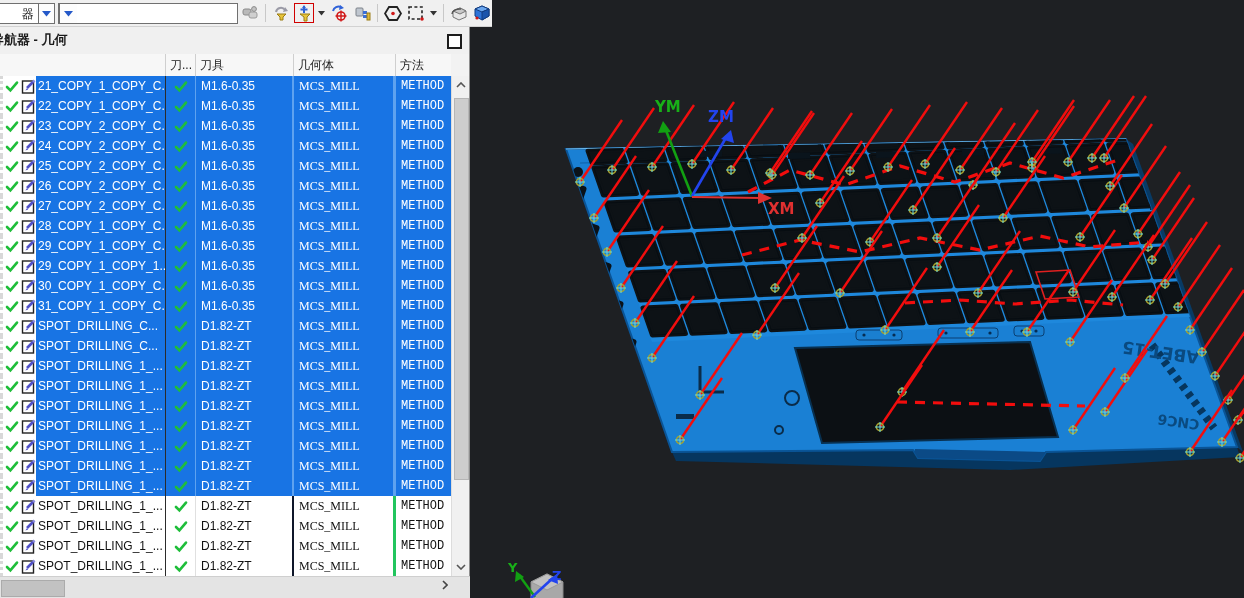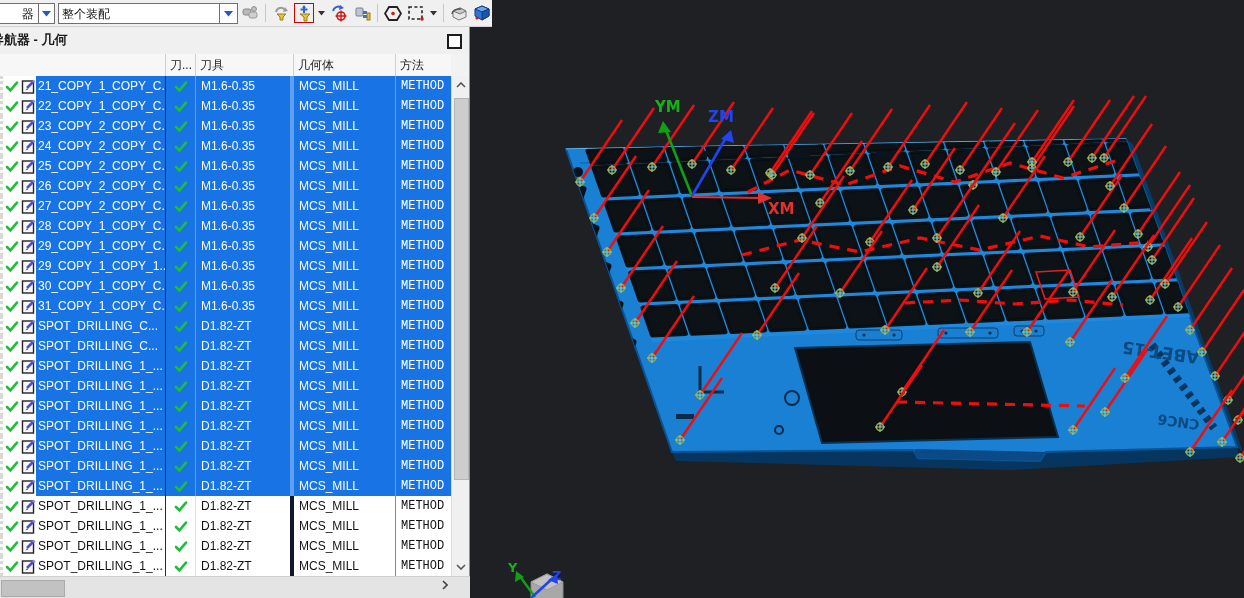--- a/index.html
+++ b/index.html
@@ -29,22 +29,22 @@
   #grid-header{position:absolute;left:0;top:28px;height:22px;width:452px;background:#f7f7f7;
         border-bottom:1px solid #bdbdbd;display:flex;font-size:12px;color:#222;}
   #grid-header .hc{box-sizing:border-box;border-right:1px solid #cfcfcf;padding:3px 0 0 4px;white-space:nowrap;overflow:hidden;}
   #hdr-fill{position:absolute;right:0;top:28px;width:18px;height:22px;background:#f2f2f2;border-bottom:1px solid #bdbdbd;}
   #rows{position:absolute;left:0;top:50px;width:452px;height:500px;overflow:hidden;}
   .trow{display:flex;height:20px;font-size:12px;color:#111;position:relative;}
   .cell{box-sizing:border-box;white-space:nowrap;overflow:hidden;display:flex;align-items:center;}
   .gutter{width:36px;background:#fff;justify-content:flex-start;padding-left:2px;gap:1px;border-left:3px dotted #d8d8d8;}
   .c-name{width:130px;padding-left:2px;border-right:1px solid #2b2b2b;}
   .c-ok{width:30px;justify-content:center;border-right:1px solid #e0e0e0;}
-  .c-tool{width:98px;padding-left:5px;border-right:4px solid #0f172a;text-align:right;}
-  .c-geom{width:102px;padding-left:5px;border-right:1px solid #22c55e;}
+  .c-tool{width:98px;padding-left:5px;border-right:2px solid #0f172a;text-align:right;}
+  .c-geom{width:102px;padding-left:5px;border-right:3px solid #22c55e;font-family:Liberation Serif, serif;}
   .c-meth{width:56px;padding-left:5px;font-family:Liberation Mono, monospace;}
   .trow.sel .cell:not(.gutter){background:#1874e4;color:#fff;}
   .trow.sel .c-ok,.trow.sel .c-tool,.trow.sel .c-geom{border-right-color:#5ea2ef;}
   .trow:not(.sel) .cell:not(.gutter){background:#fff;}
   
   #vscroll{position:absolute;right:0;top:50px;width:18px;height:500px;background:#f0f0f0;border-left:1px solid #dcdcdc;box-sizing:border-box;}
   #vthumb{position:absolute;left:2px;top:22px;width:13px;height:380px;background:#cdcdcd;border:1px solid #b5b5b5;}
   .varrow{position:absolute;left:0;width:18px;height:18px;display:flex;align-items:center;justify-content:center;color:#555;font-size:10px;}
   #hscroll{position:absolute;left:0;top:550px;width:470px;height:22px;background:#e4e4e4;border-top:1px solid #cfcfcf;box-sizing:border-box;}
   #hthumb{position:absolute;left:1px;top:3px;width:62px;height:15px;background:#c2c2c2;border:1px solid #ababab;}
@@ -60,21 +60,20 @@
   <div id="toolbar">
     <div class="combo" id="combo-filter">
       <div class="txt">器</div>
       <div class="arrow">
         <svg width="9" height="7">
             <polygon points="0,1 9,1 4.5,6.5" fill="#2458c8"></polygon>
           </svg>
       </div>
     </div>
     <div class="combo" id="combo-assembly">
-      <div class="txt" style="flex:1">整个装配</div>
       <div class="arrow">
         <svg width="9" height="7">
             <polygon points="0,1 9,1 4.5,6.5" fill="#2458c8"></polygon>
           </svg>
       </div>
     </div>
     <div class="tbtn">
       <svg width="17" height="16">
           <rect x="1" y="4" width="8" height="6" rx="2" fill="#b9b9b9" stroke="#8a8a8a"></rect>
           <rect x="7" y="7" width="8" height="6" rx="2" fill="#cfcfcf" stroke="#9a9a9a"></rect>

